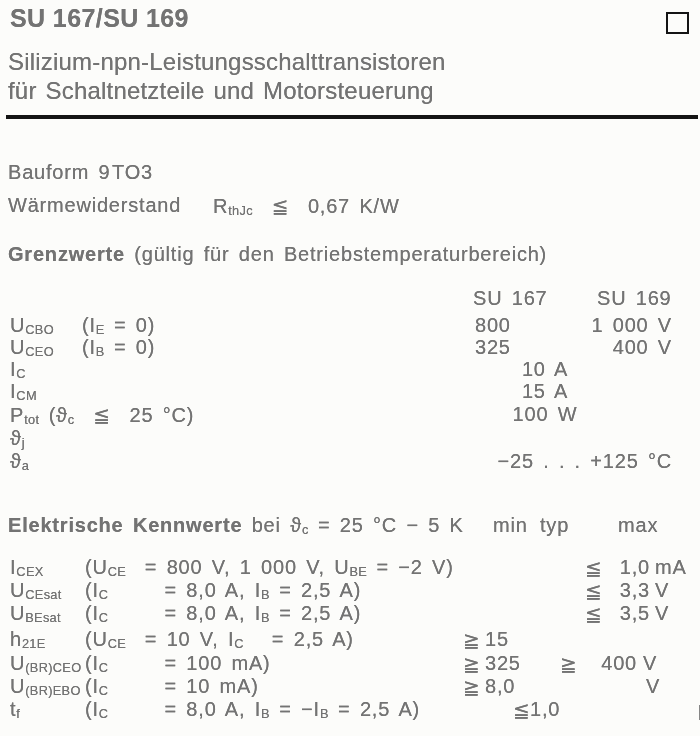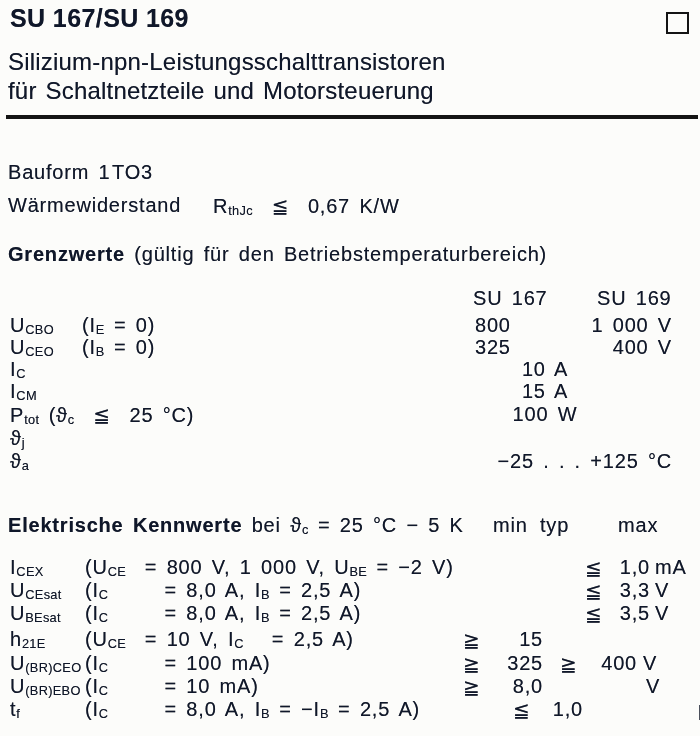--- a/index.html
+++ b/index.html
@@ -4,21 +4,21 @@
 <style>
   html,body{margin:0;padding:0;}
   body{
     font-family:"Liberation Sans","DejaVu Sans",sans-serif;
     background:#e8e8e8;
   }
   #page{
     position:relative;
     width:700px;height:736px;
     background:#fcfcfa;
-    color:#0f172a;
+    color:#737373;
     overflow:hidden;
     text-shadow:0 0 .4px rgba(20,20,20,.55);
   }
   .abs{position:absolute;white-space:pre;}
   
   .title{left:10px;top:4px;font-size:25px;font-weight:700;letter-spacing:.4px;}
   .subtitle1{left:8px;top:48px;font-size:24px;font-weight:400;letter-spacing:.2px;word-spacing:2px;}
   .subtitle2{left:8px;top:77px;font-size:24px;font-weight:400;letter-spacing:.2px;word-spacing:2px;}
   .corner-box{left:666px;top:12px;width:19px;height:18px;border:2.5px solid #141414;background:transparent;}
   .rule{left:6px;top:115px;width:692px;height:4px;background:#141414;}
@@ -44,21 +44,21 @@
   .g-row .sym{position:absolute;left:10px;white-space:pre;}
   .g-row .v167{position:absolute;left:475px;text-align:right;}
   .g-row .v169{position:absolute;right:28px;text-align:right;}
   .g-row .vspan-center{position:absolute;left:445px;width:200px;text-align:center;}
   .g-row .vspan-right{position:absolute;right:28px;text-align:right;}
   
   .k-row{position:absolute;left:0;width:700px;height:23px;}
   .k-row .sym{position:absolute;left:10px;white-space:pre;}
   .k-row .cond{position:absolute;left:85px;white-space:pre;}
   .k-row .min-rel{position:absolute;left:463px;}
-  .k-row .min-val{position:absolute;left:485px;width:58px;text-align:right;}
+  .k-row .min-val{position:absolute;left:485px;width:58px;text-align:left;}
   .k-row .max-rel{position:absolute;left:585px;}
   .k-row .max-val{position:absolute;left:606px;width:44px;text-align:right;}
   .k-row .max-unit{position:absolute;left:655px;}
   
   .k-row.r-brceo .max-rel{left:560px;}
   .k-row.r-brceo .max-val{left:590px;width:47px;}
   .k-row.r-brceo .max-unit{left:643px;}
   .k-row.r-ebo .max-unit{left:646px;}
   .k-row.r-tf .min-rel{left:513px;}
   .k-row.r-tf .min-val{left:530px;width:53px;}
@@ -68,21 +68,21 @@
 <body>
 
 <div id="page">
 
   <div class="abs title">SU 167/SU 169</div>
   <div class="abs corner-box"></div>
   <div class="abs subtitle1">Silizium-npn-Leistungsschalttransistoren</div>
   <div class="abs subtitle2">für Schaltnetzteile und Motorsteuerung</div>
   <div class="abs rule"></div>
 
-  <div class="abs t bauform">Bauform 1</div>
+  <div class="abs t bauform">Bauform 9</div>
   <div class="abs t package-type">TO3</div>
   <div class="abs t thermal-label">Wärmewiderstand</div>
   <div class="abs t thermal-value"><span>R</span><sub>thJc</sub><span>  ≦  0,67 K/W</span></div>
 
   <div class="abs t g-heading"><span class="bold">Grenzwerte</span><span> (gültig für den Betriebstemperaturbereich)</span></div>
 
   <div class="abs t col-su167">SU 167</div>
   <div class="abs t col-su169">SU 169</div>
 
   <div class="g-row t" style="top:314px">

